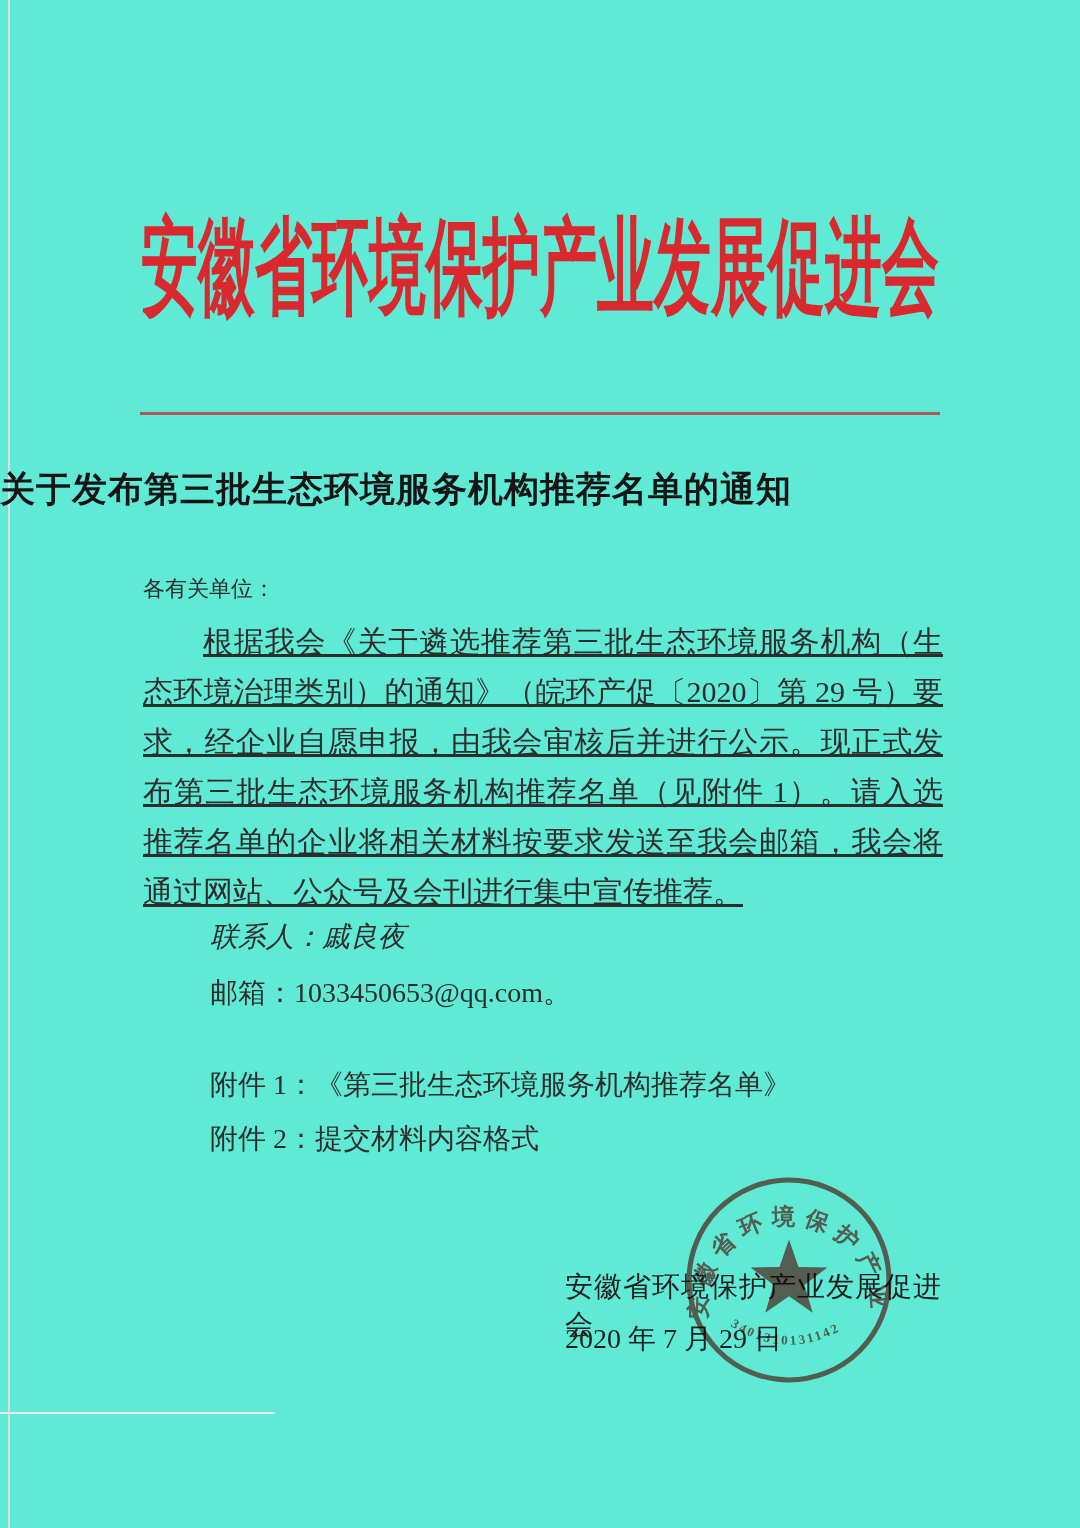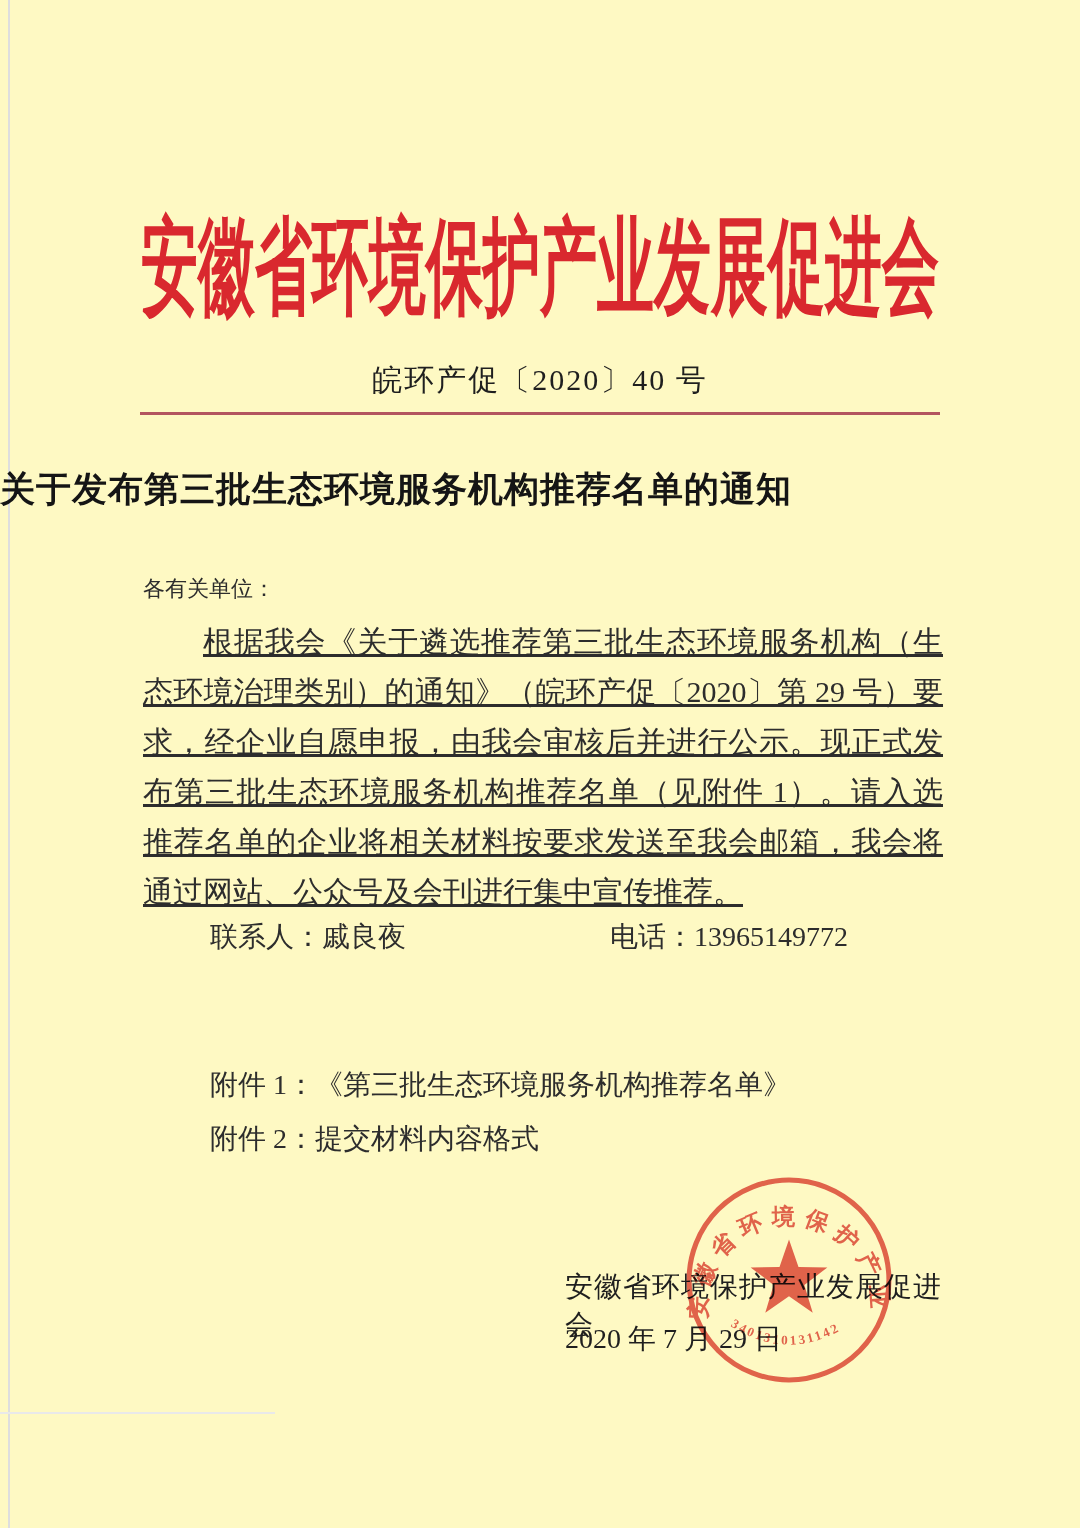--- a/index.html
+++ b/index.html
@@ -1,18 +1,18 @@
 <!DOCTYPE html>
 <html><head>
 <meta charset="utf-8">
 <style>
   html,body { margin:0; padding:0; background:#f4f4f4; }
   .page {
     position:relative; width:1080px; height:1528px; margin:0 auto;
-    background:#fef9c3; overflow:hidden;
+    background:#5eead4; overflow:hidden;
     font-family:"Liberation Serif","DejaVu Serif",serif;
   }
   .edge-left  { position:absolute; left:8px; top:0; height:100%; width:2px; background:#dedede; }
   .edge-bottom{ position:absolute; left:0; top:1412px; width:275px; height:2px; background:#e9e9e9; }
 
   .header-band {
     position:absolute; top:200px; left:0; width:100%; height:136px;
     display:flex; justify-content:center; align-items:center;
   }
   .header-band span {
@@ -31,21 +31,21 @@
     font-size:35px; font-weight:bold; color:#151515; letter-spacing:1px;
   }
 
   .salutation { position:absolute; left:143px; top:574px; font-size:22px; color:#2d2d2d; }
   .body-paragraph {
     position:absolute; left:143px; top:617px; width:800px;
     font-size:30px; line-height:50px; color:#2d2d2d;
     text-align:justify; text-indent:2em;text-decoration:underline;
   }
 
-  .contact-row { position:absolute; left:210px; top:918px; width:732px; font-size:28px; color:#2d2d2d; }
+  .contact-row { position:absolute; left:210px; top:918px; width:732px; font-size:28px; color:#2d2d2d;font-style:italic; }
   .contact-phone { position:absolute; left:400px; top:0; }
   .email-row { position:absolute; left:210px; top:974px; font-size:28px; color:#2d2d2d; }
 
   .attachment-row { position:absolute; left:210px; font-size:28px; color:#2d2d2d; }
   .attachment-1 { top:1066px; }
   .attachment-2 { top:1120px; }
   .attachment-row .att-label { margin-right:0; }
 
   .sig-org  { position:absolute; left:565px; top:1268px; width:400px; font-size:28px; color:#1f1f1f; letter-spacing:1px; }
   .sig-date { position:absolute; left:565px; top:1320px; width:392px; text-align:left; font-size:28px; color:#1f1f1f; }
@@ -64,35 +64,36 @@
 
 <div class="page">
 
   <div class="edge-left"></div>
   <div class="edge-bottom"></div>
 
   <div class="header-band">
     <span>安徽省环境保护产业发展促进会</span>
   </div>
 
-  <div class="doc-number">皖环产促〔2020〕40 号</div>
 
   <div class="red-rule"></div>
 
   <div class="doc-title">关于发布第三批生态环境服务机构推荐名单的通知</div>
 
   <div class="salutation">各有关单位：</div>
 
   <div class="body-paragraph">根据我会《关于遴选推荐第三批生态环境服务机构（生态环境治理类别）的通知》（皖环产促〔2020〕第 29 号）要求，经企业自愿申报，由我会审核后并进行公示。现正式发布第三批生态环境服务机构推荐名单（见附件 1）。请入选推荐名单的企业将相关材料按要求发送至我会邮箱，我会将通过网站、公众号及会刊进行集中宣传推荐。</div>
 
   <div class="contact-row">
     <span>联系人：</span><span>戚良夜</span>
-    <span class="contact-phone"><span>电话：</span><span>13965149772</span></span>
   </div>
 
+  <div class="email-row">
+    <span>邮箱：</span><span>1033450653@qq.com。</span>
+  </div>
 
   <div class="attachment-row attachment-1">
     <span class="att-label">附件 1：</span><span>《第三批生态环境服务机构推荐名单》</span>
   </div>
   <div class="attachment-row attachment-2">
     <span class="att-label">附件 2：</span><span>提交材料内容格式</span>
   </div>
 
   <div class="sig-org">安徽省环境保护产业发展促进会</div>
   <div class="sig-date">2020 年 7 月 29 日</div>

